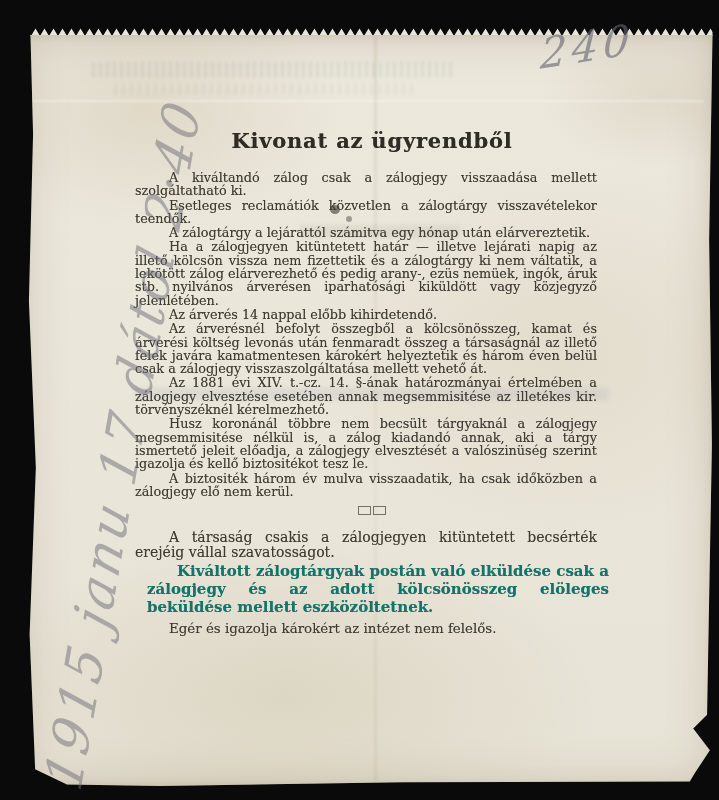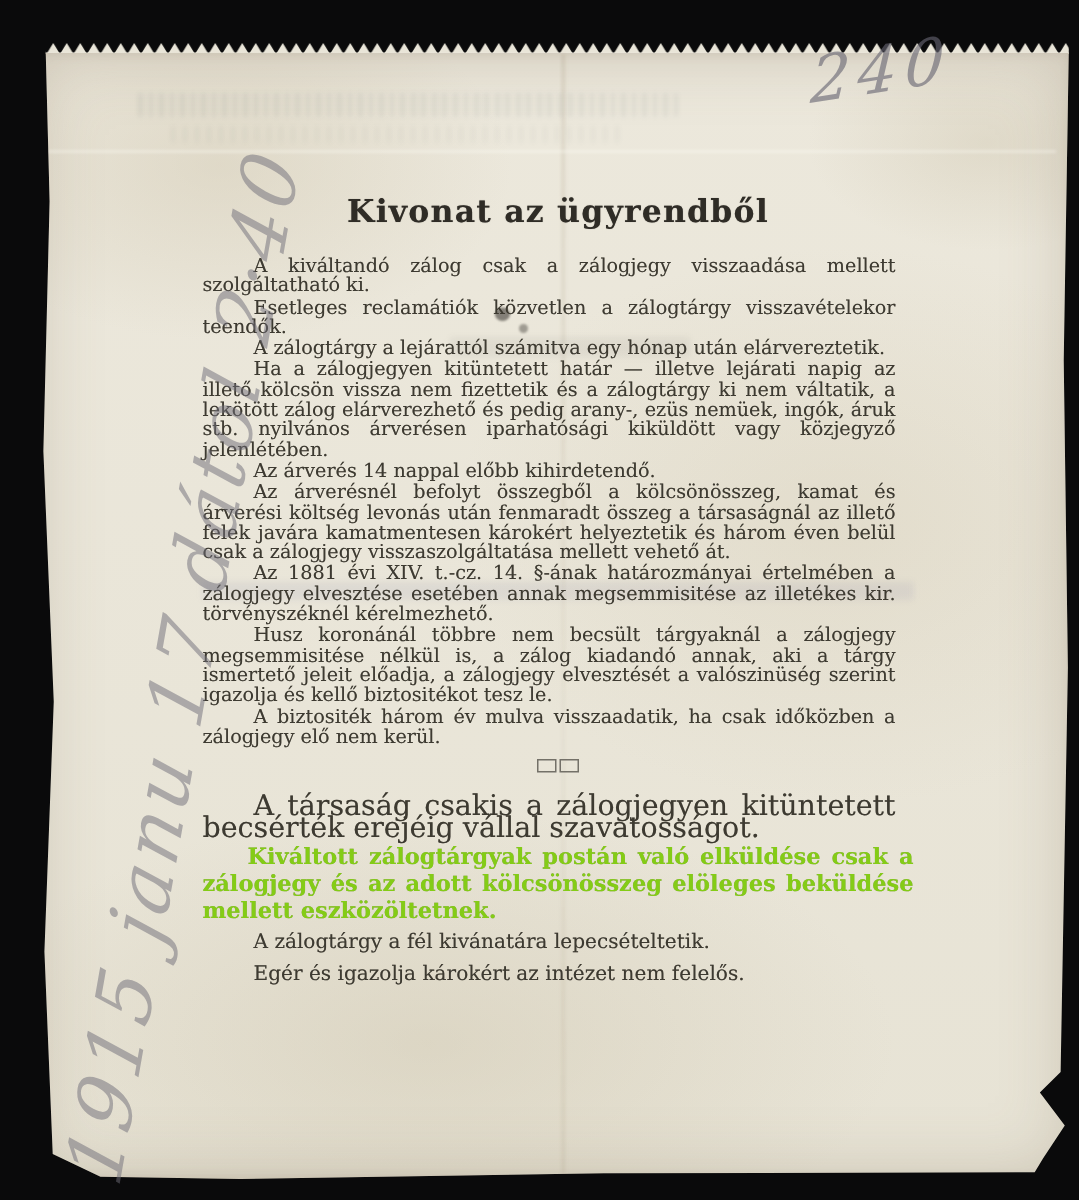--- a/index.html
+++ b/index.html
@@ -39,23 +39,23 @@
   .speck-1{left:308px;top:177px;width:10px;height:9px;background:rgba(45,42,38,.55);}
   .speck-2{left:324px;top:188px;width:6px;height:6px;background:rgba(45,42,38,.40);}
   
   .content{position:absolute;left:113px;top:100px;width:474px;color:#3d3a31;}
   .doc-title{text-align:center;font-weight:bold;font-size:21px;line-height:26px;
              letter-spacing:.8px;color:#2f2c26;margin:0 0 17px 0;
              text-shadow:0 0 .5px rgba(47,44,38,.6);}
   .content p{margin:0 12px 1px 0;text-indent:34px;text-align:justify;
              font-size:12.8px;line-height:13.3px;
              text-shadow:0 0 .4px rgba(61,58,49,.45);}
-  .lower p{font-size:19px;line-height:14.4px;}
+  .lower p{font-size:14px;line-height:14.4px;}
   p.bold-para{font-weight:bold;font-size:15px;line-height:17.8px;
-              margin:4px 0 5px 0;text-indent:30px;color:#84cc16;}
+              margin:4px 0 5px 12px;text-indent:30px;color:#0f766e;}
   p.spaced{margin-top:6px;font-size:13.4px;}
   .ornament{text-align:center;margin:8px 0 15px 0;height:9px;}
   .ornament span{display:inline-block;width:11px;height:7px;border:1px solid #4c4a43;
                  margin:0 1px;opacity:.75;vertical-align:top;}
   
   .pencil{position:absolute;font-style:italic;color:rgba(104,102,114,.62);
           white-space:nowrap;pointer-events:none;}
   .hand-240{left:540px;top:22px;font-size:42px;letter-spacing:5px;
             transform:rotate(-9deg) skewX(-12deg);}
   .hand-diagonal{left:34px;top:778px;font-size:52px;letter-spacing:3px;
@@ -102,21 +102,20 @@
         <p>A biztositék három év mulva visszaadatik, ha csak időközben a zálogjegy elő nem kerül.</p>
       </div>
 
       <div class="ornament">
         <span></span><span></span>
       </div>
 
       <div class="lower">
         <p>A társaság csakis a zálogjegyen kitüntetett becsérték erejéig vállal szavatosságot.</p>
         <p class="bold-para">Kiváltott zálogtárgyak postán való elküldése csak a zálogjegy és az adott kölcsönösszeg elöleges beküldése mellett eszközöltetnek.</p>
-        <p class="spaced">A zálogtárgy a fél kivánatára lepecsételtetik.</p>
         <p class="spaced">Egér és igazolja károkért az intézet nem felelős.</p>
       </div>
     </div>
   </div>
 
   <div class="pencil hand-240">240</div>
   <div class="pencil hand-diagonal">1915 janu 17 dátol 2·40</div>
 </div>
 
 </body></html>

